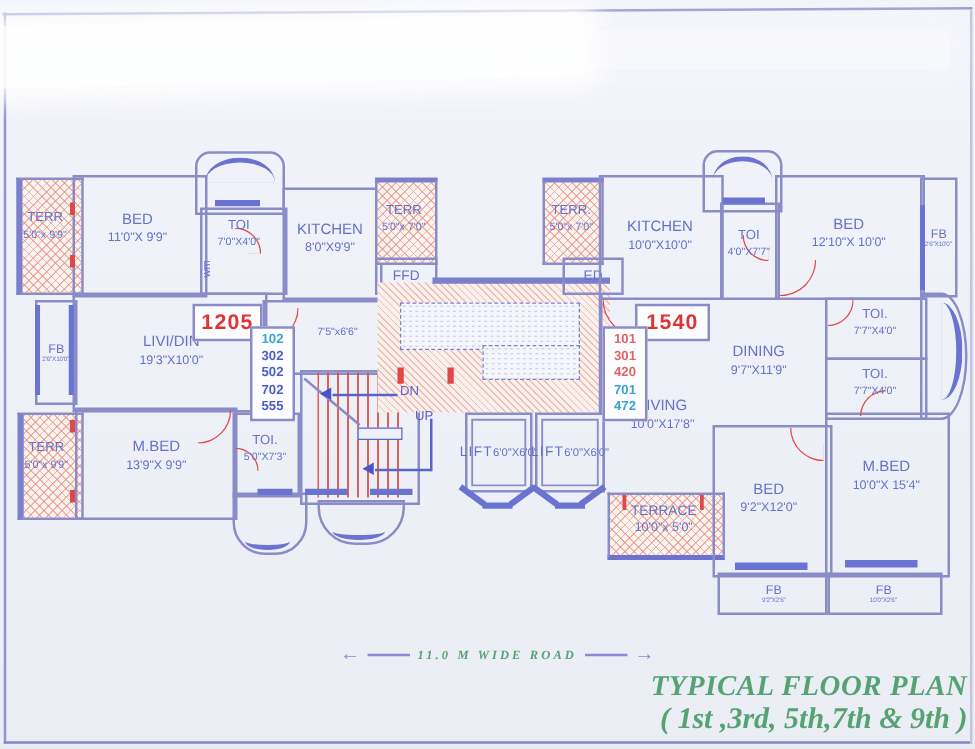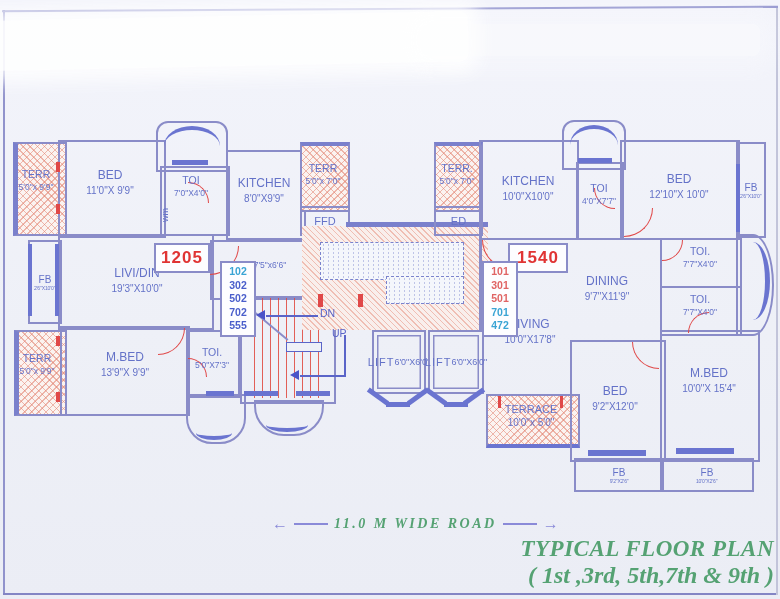--- a/index.html
+++ b/index.html
@@ -53,21 +53,21 @@
   .tri{position:absolute;width:0;height:0;border-top:5px solid transparent;
       border-bottom:5px solid transparent;border-right:9px solid #4a54c8;z-index:4}
   .slab{position:absolute;color:#5a64c8;font-size:10.5px;font-weight:normal;z-index:5}
   .vtext{position:absolute;color:var(--text);font-size:9px;transform:rotate(-90deg);z-index:5}
   .bay-arc{position:absolute;left:6px;top:3px;right:6px;height:16px;
       border-top:4.5px solid var(--window);border-radius:50% 50% 0 0/100% 100% 0 0}
   .road{position:absolute;display:flex;align-items:center;gap:6px;z-index:5}
   .arrowhead{color:#8a8ad8;font-size:16px;line-height:1}
   .arr-line{width:34px;height:1.5px;background:#8a8ad8}
   .road-text{color:var(--green);font-family:"Liberation Serif",serif;font-style:italic;
-      font-weight:bold;font-size:14px;letter-spacing:2.5px;white-space:nowrap}
+      font-weight:bold;font-size:10px;letter-spacing:2.5px;white-space:nowrap}
   .title{position:absolute;right:6px;top:536px;width:274px;text-align:right;color:var(--green);
       font-family:"Liberation Serif",serif;font-style:italic;font-weight:bold;z-index:5}
   .t1{font-size:23px;letter-spacing:.5px}
   .t2{font-size:24px}
   .glare{position:absolute;background:#fff;opacity:.92;border-radius:8px;
       box-shadow:0 0 16px 12px rgba(255,255,255,.85);z-index:1}
 </style>
 </head>
 <body>
 
@@ -116,21 +116,21 @@
   <div class="room" style="left:186px;top:330px;width:50px;height:64px"></div>
   <div class="door d-tr" style="left:188px;top:358px;width:18px;height:18px"></div>
   <div class="room" style="left:186px;top:394px;width:56px;height:46px;border-radius:0 0 26px 26px">
     <div style="position:absolute;left:8px;bottom:2px;width:36px;height:10px;border-bottom:4px solid var(--window);border-radius:50%"></div>
   </div>
   <div class="win" style="left:206px;top:391px;width:28px;height:5px"></div>
 
   <div class="flatbox" style="left:154px;top:243px;width:52px;height:26px">
     <span>1205</span>
   </div>
-  <div class="stackbox" style="left:220px;top:261px;width:32px;height:72px">
+  <div class="stackbox" style="left:200px;top:261px;width:32px;height:72px">
     <div class="s-cyan">102</div>
     <div class="s-blue">302</div>
     <div class="s-blue">502</div>
     <div class="s-blue">702</div>
     <div class="s-blue">555</div>
   </div>
 
   <div class="room" style="left:210px;top:240px;width:96px;height:56px"></div>
   <div class="door d-br" style="left:210px;top:246px;width:28px;height:28px"></div>
 
@@ -172,21 +172,21 @@
   <div class="win" style="left:406px;top:394px;width:24px;height:5px;transform:rotate(-36deg)"></div>
   <div class="win" style="left:424px;top:394px;width:24px;height:5px;transform:rotate(36deg)"></div>
   <div class="win" style="left:444px;top:402px;width:24px;height:5px"></div>
   <div class="win" style="left:462px;top:394px;width:24px;height:5px;transform:rotate(-36deg)"></div>
 
   <div class="room hatch-d bb-win" style="left:486px;top:394px;width:90px;height:48px"></div>
   <div class="redbar" style="left:498px;top:396px;width:3px;height:12px"></div>
   <div class="redbar" style="left:560px;top:396px;width:3px;height:12px"></div>
 
   <div class="room hatch-d bt-thick" style="left:434px;top:142px;width:45px;height:64px"></div>
-  <div class="room cbox" style="left:434px;top:206px;width:45px;height:26px">
+  <div class="room cbox" style="left:450px;top:206px;width:45px;height:26px">
     <span>ED</span>
   </div>
   <div class="room" style="left:479px;top:140px;width:96px;height:96px"></div>
   <div class="room" style="left:576px;top:162px;width:44px;height:74px"></div>
   <div class="door d-bl" style="left:594px;top:188px;width:20px;height:20px"></div>
   <div class="room" style="left:562px;top:120px;width:60px;height:46px;border-radius:12px 12px 0 0">
     <div class="bay-arc"></div>
   </div>
   <div class="win" style="left:578px;top:158px;width:34px;height:5px"></div>
   <div class="room" style="left:620px;top:140px;width:116px;height:96px"></div>
@@ -196,21 +196,21 @@
     <span class="fbd">2'6"X10'0"</span>
   </div>
   <div class="win" style="left:736px;top:164px;width:4px;height:68px"></div>
 
   <div class="flatbox" style="left:508px;top:243px;width:56px;height:26px">
     <span>1540</span>
   </div>
   <div class="stackbox" style="left:482px;top:261px;width:32px;height:72px">
     <div class="s-red">101</div>
     <div class="s-red">301</div>
-    <div class="s-red">501</div>
+    <div class="s-red">420</div>
     <div class="s-cyan">701</div>
     <div class="s-cyan">472</div>
   </div>
   <div class="wline" style="left:479px;top:236px;width:2.5px;height:158px"></div>
   <div class="door d-bl" style="left:482px;top:240px;width:28px;height:28px"></div>
 
   <div class="room" style="left:660px;top:238px;width:78px;height:46px"></div>
   <div class="door d-br" style="left:662px;top:240px;width:20px;height:20px"></div>
   <div class="room" style="left:660px;top:286px;width:78px;height:46px"></div>
   <div class="door d-tl" style="left:688px;top:312px;width:20px;height:20px"></div>

